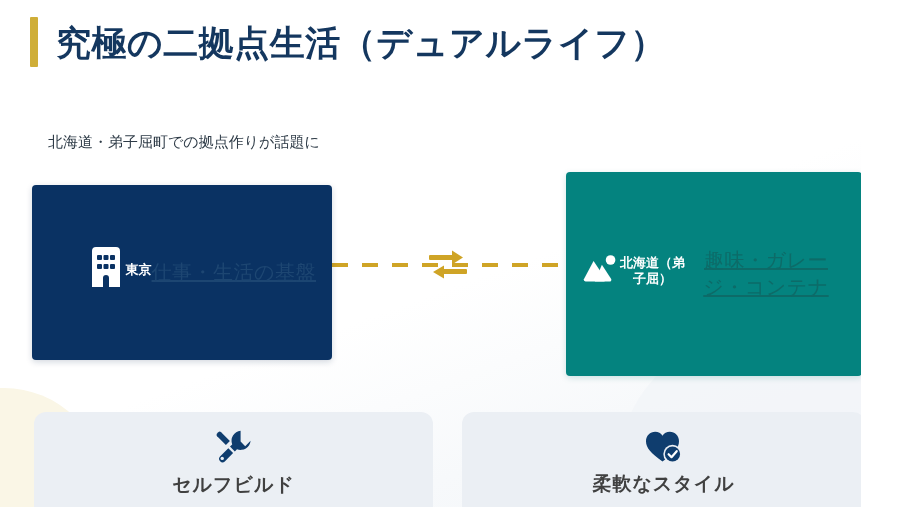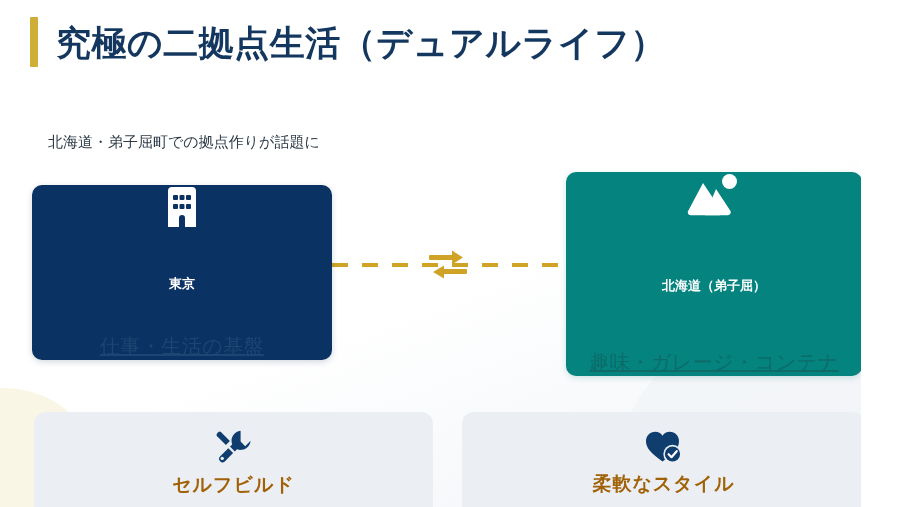--- a/index.html
+++ b/index.html
@@ -90,26 +90,25 @@
     position: absolute;
     left: 0;
     top: 0;
     width: 907px;
     height: 507px;
     z-index: 2;
     pointer-events: none;
   }
   .hub-card {
     position: absolute;
-    border-radius: 10px;
+    border-radius: 4px;
     box-sizing: border-box;
     display: flex;
-    flex-direction: column;
     align-items: center;
-    justify-content: space-between;
+    justify-content: flex-end;
     text-align: center;
     pointer-events: auto;
     padding: 0 16px;
   }
   .hub-tokyo {
     left: 32px;
     top: 185px;
     width: 300px;
     height: 175px;
     background: #0a3263;
@@ -178,21 +177,21 @@
     align-items: center;
     padding-top: 17px;
     z-index: 2;
   }
   .feature-left  { left: 34px;  width: 399px; }
   .feature-right { left: 462px; width: 403px; }
   .feature-icon { display: block; margin-bottom: 9px; }
   .feature-label {
     font-size: 19px;
     font-weight: bold;
-    color: #a16207;
+    color: #404040;
     letter-spacing: 1px;
     line-height: 1.2;
   }
 </style>
 </head>
 <body>
 
 <div class="slide">
 
   <div class="blob-cream"></div>

